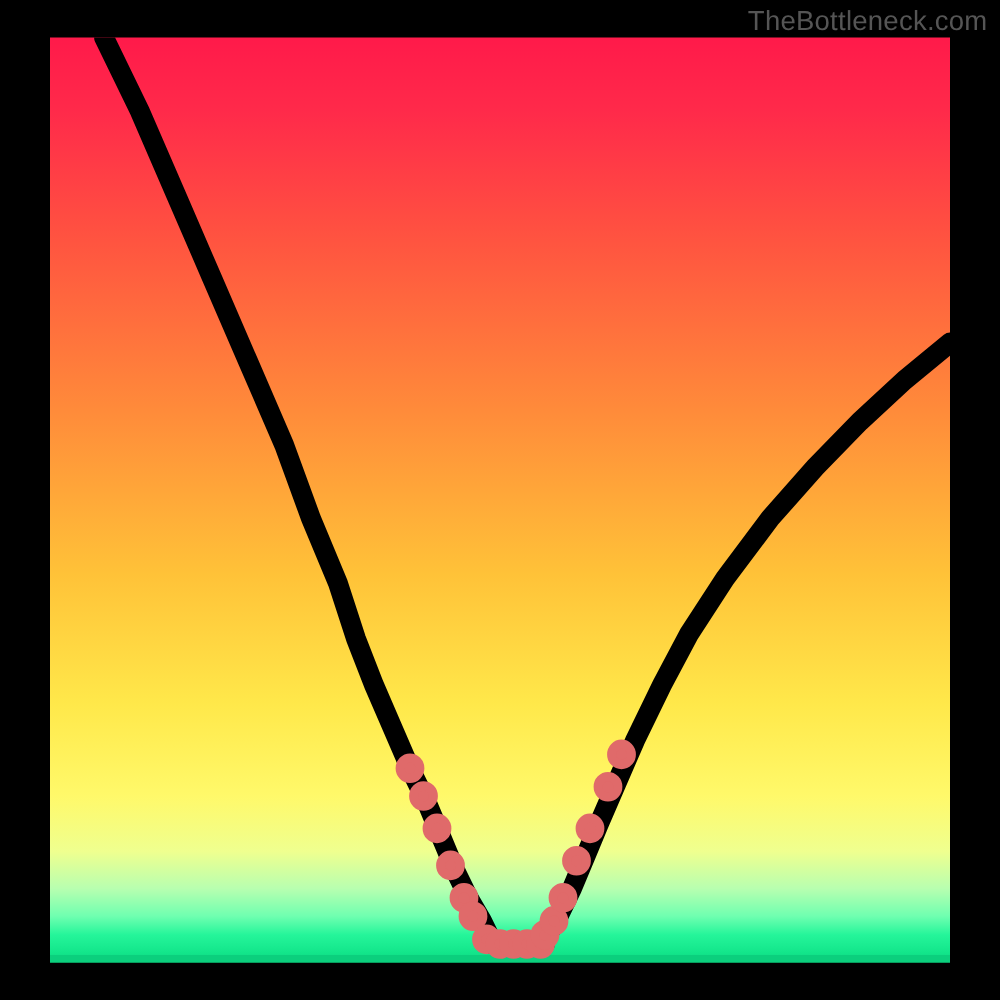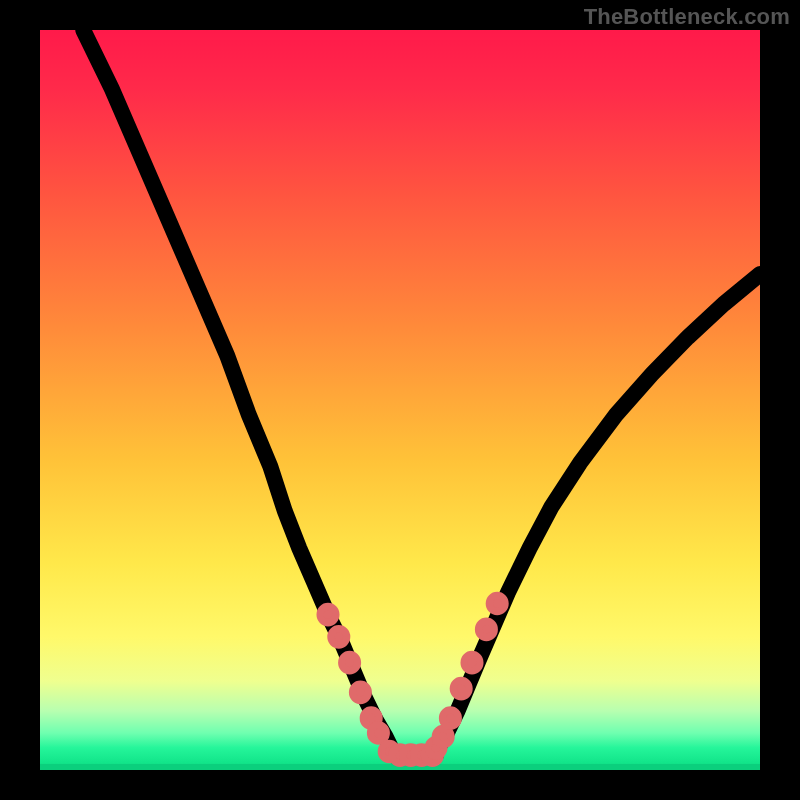--- a/index.html
+++ b/index.html
@@ -16,21 +16,21 @@
     width: 800px;
     height: 800px;
     background: #000;
   }
   .watermark {
     position: absolute;
     top: 4px;
     right: 10px;
     color: #555;
     font-size: 22px;
-    font-weight: 700;
+    font-weight: 400;
     letter-spacing: 0.2px;
     z-index: 20;
   }
   .plot {
     position: absolute;
     left: 40px;
     top: 30px;
     width: 720px;
     height: 740px;
   }

